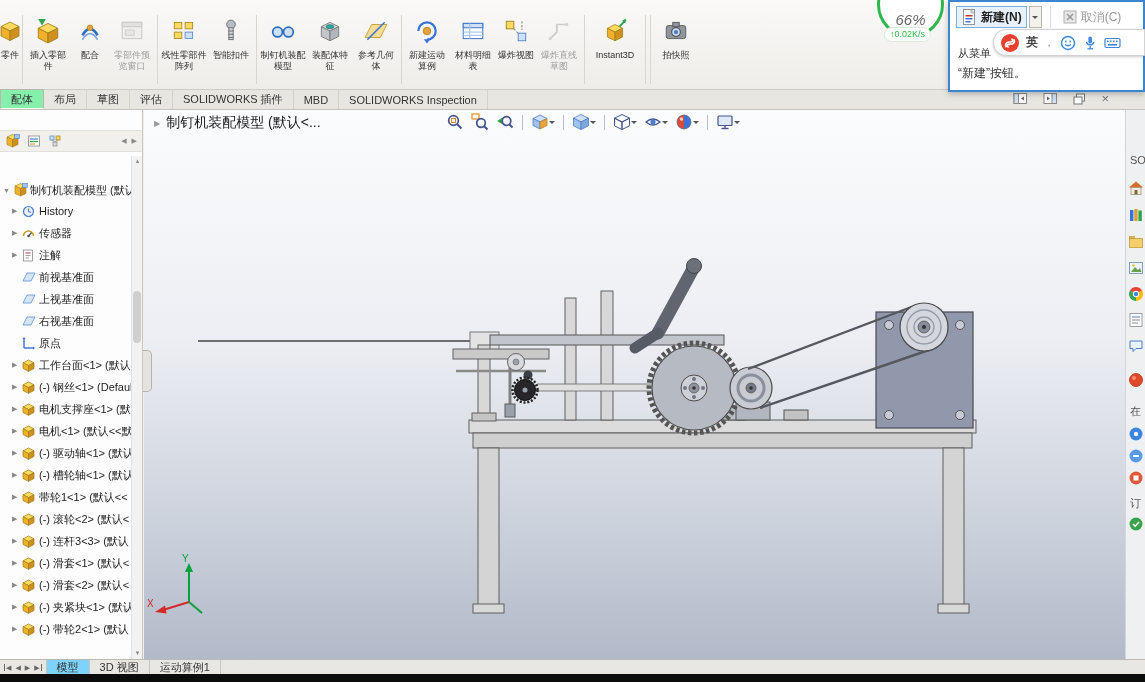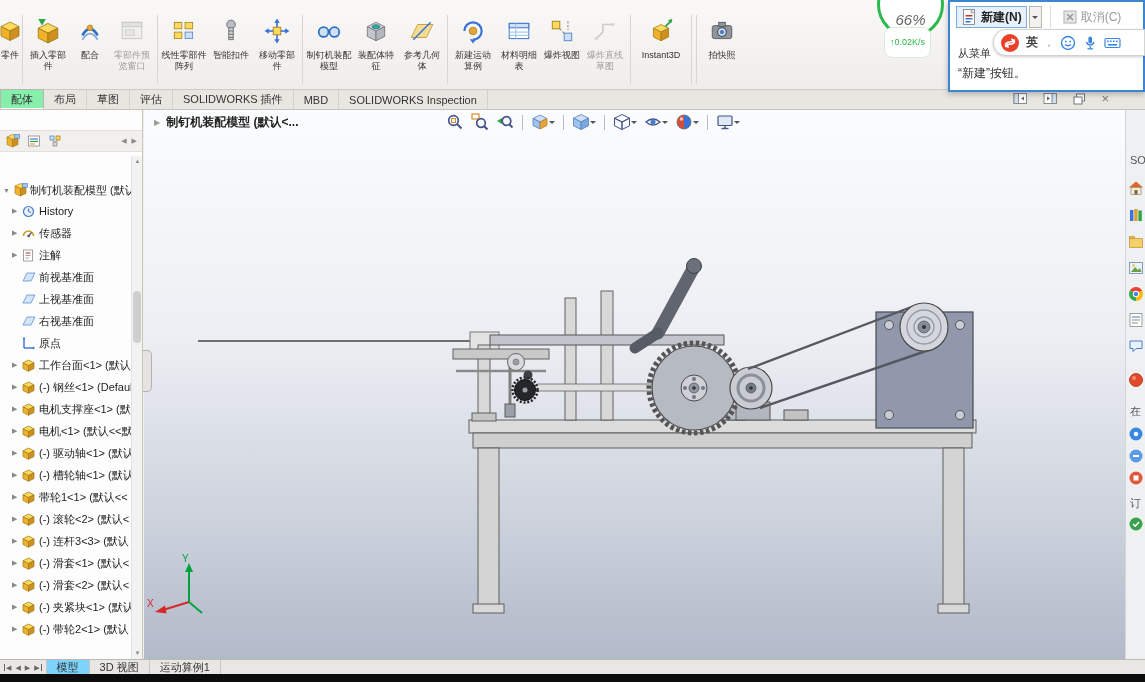--- a/index.html
+++ b/index.html
@@ -12,21 +12,21 @@
 .ritem{width:46px;display:flex;flex-direction:column;align-items:center;padding-top:5px;cursor:pointer;flex:0 0 auto}
 .ritem .ric{height:32px;display:flex;align-items:center;justify-content:center}
 .ritem .rlb{font-size:9px;line-height:10.5px;text-align:center;color:#333;margin-top:3px;max-height:33px;overflow:hidden;padding:0 1px}
 .ritem.disabled{opacity:.45}
 .ritem.cut{width:20px;overflow:hidden}
 .rsep{width:1px;background:#d9d6d0;margin:5px 2px;flex:0 0 auto}
 
 
 .gauge{position:absolute;left:877px;top:-29px;width:67px;height:67px;border:3px solid #2db84d;border-radius:50%;background:#fff;z-index:60}
 .gauge .pct{position:absolute;left:0;right:0;bottom:7px;text-align:center;font-size:15px;color:#666;font-style:italic}
-.speedpill{position:absolute;left:884px;top:27px;z-index:61;background:#fff;border:1px solid #d8ecd9;border-radius:8px;color:#2db84d;font-size:9px;padding:8px 5px;line-height:13px}
+.speedpill{position:absolute;left:884px;top:27px;z-index:61;background:#fff;border:1px solid #d8ecd9;border-radius:8px;color:#2db84d;font-size:9px;padding:0 5px;line-height:13px}
 .popup{position:absolute;left:948px;top:0;width:197px;height:92px;background:#fff;border:2px solid #3c86d0;z-index:55;box-shadow:0 2px 6px rgba(0,0,0,.25)}
 .popbtns{position:absolute;left:6px;top:4px;right:4px;display:flex;align-items:center}
 .newbtn{display:flex;align-items:center;gap:3px;background:#e7f0fb;border:1px solid #7ab0e0;padding:1px 4px;cursor:pointer}
 .newbtn .nlb{font-size:12px;font-weight:bold;color:#222}
 .dropbox{width:13px;height:22px;border:1px solid #b9b6b0;margin-left:2px;display:flex;align-items:center;justify-content:center;cursor:pointer;background:#f2f1ee}
 .popdiv{width:1px;height:22px;background:#ddd;margin:0 8px}
 .cancelbtn{display:flex;align-items:center;gap:3px;padding:1px 3px;cursor:default}
 .cancelbtn .clb{font-size:12px;color:#9a9a9a}
 .hint1{position:absolute;left:8px;top:44px;font-size:11px;color:#333;white-space:nowrap}
 .hint2{position:absolute;left:8px;top:63px;font-size:12px;color:#333;white-space:nowrap}
@@ -55,21 +55,21 @@
 .tic{width:17px;flex:0 0 auto;display:flex;align-items:center}
 .tlb{color:#1d1d1d;overflow:hidden}
 .vscroll{position:absolute;right:0;top:46px;width:11px;bottom:0;background:#f2f2f2;border-left:1px solid #e3e3e3}
 .varr{position:absolute;left:0;width:11px;height:11px;color:#8a8a8a;font-size:6px;text-align:center;line-height:11px;cursor:pointer}
 .vthumb{position:absolute;left:1px;top:135px;width:8px;height:52px;background:#cfcfcf;border-radius:4px;cursor:pointer}
 
 
 .viewport{position:absolute;left:144px;top:110px;width:981px;height:549px;background:linear-gradient(180deg,#fbfcfd 0%,#eceef3 42%,#c9cfda 78%,#b2b9c8 100%);overflow:hidden;z-index:1}
 .docrow{position:absolute;left:10px;top:4px;display:flex;align-items:center;gap:6px;z-index:3}
 .docarr{color:#9a9a9a;font-size:8px;cursor:pointer}
-.doclabel{font-size:12px;font-weight:bold;color:#222;white-space:nowrap}
+.doclabel{font-size:14px;font-weight:normal;color:#222;white-space:nowrap}
 .hud{position:absolute;left:300px;top:2px;display:flex;align-items:center;gap:3px;z-index:3}
 .hicon{height:20px;display:flex;align-items:center;justify-content:center;padding:0 2px;border-radius:2px;cursor:pointer}
 .hdd{width:0;height:0;border:3px solid transparent;border-top-color:#555;margin-top:4px}
 .hsep{width:1px;height:15px;background:#b9bcc2;margin:0 3px}
 .machsvg{position:absolute;left:0;top:0;width:981px;height:549px}
 .splitter{position:absolute;left:143px;top:350px;width:9px;height:42px;background:#e5e3df;border:1px solid #b5b2ad;border-left:none;border-radius:0 5px 5px 0;z-index:7;cursor:pointer}
 
 
 .taskrail{position:absolute;right:0;top:110px;width:20px;height:549px;background:#eef0f2;border-left:1px solid #d3d5d9;z-index:5}
 .ricon{position:absolute;left:2px;width:16px;height:16px;cursor:pointer}
@@ -158,34 +158,20 @@
             <circle cx="12" cy="6" r="4" fill="#b8bcc4" stroke="#666" stroke-width="0.8"></circle>
             <rect x="10" y="9" width="4" height="11" fill="#cfd3da" stroke="#666" stroke-width="0.8"></rect>
             <line x1="9.5" y1="12" x2="14.5" y2="12" stroke="#666" stroke-width="0.8"></line>
             <line x1="9.5" y1="15" x2="14.5" y2="15" stroke="#666" stroke-width="0.8"></line>
             <line x1="9.5" y1="18" x2="14.5" y2="18" stroke="#666" stroke-width="0.8"></line>
           </svg>
       </span>
       <span class="rlb">智能扣件</span>
     </div>
 
-    <div class="ritem">
-      <span class="ric">
-        <svg width="26" height="26" viewBox="0 0 24 24">
-            <line x1="12" y1="3" x2="12" y2="21" stroke="#3a72d8" stroke-width="1.5"></line>
-            <line x1="3" y1="12" x2="21" y2="12" stroke="#3a72d8" stroke-width="1.5"></line>
-            <polygon points="12,0.5 9.5,4.5 14.5,4.5" fill="#3a72d8"></polygon>
-            <polygon points="12,23.5 9.5,19.5 14.5,19.5" fill="#3a72d8"></polygon>
-            <polygon points="0.5,12 4.5,9.5 4.5,14.5" fill="#3a72d8"></polygon>
-            <polygon points="23.5,12 19.5,9.5 19.5,14.5" fill="#3a72d8"></polygon>
-            <rect x="8.5" y="8.5" width="7" height="7" fill="#ffd95e" stroke="#9a7d18" stroke-width="0.8"></rect>
-          </svg>
-      </span>
-      <span class="rlb">移动零部件</span>
-    </div>
     <div class="rsep"></div>
 
     <div class="ritem" style="width:48px">
       <span class="ric">
         <svg width="26" height="26" viewBox="0 0 24 24">
             <circle cx="7" cy="13" r="4.5" fill="#cfe0f4" stroke="#2f6fc1" stroke-width="1.6"></circle>
             <circle cx="17" cy="13" r="4.5" fill="#cfe0f4" stroke="#2f6fc1" stroke-width="1.6"></circle>
             <path d="M11.5 12 Q12 10.5 12.5 12" fill="none" stroke="#2f6fc1" stroke-width="1.4"></path>
           </svg>
       </span>

